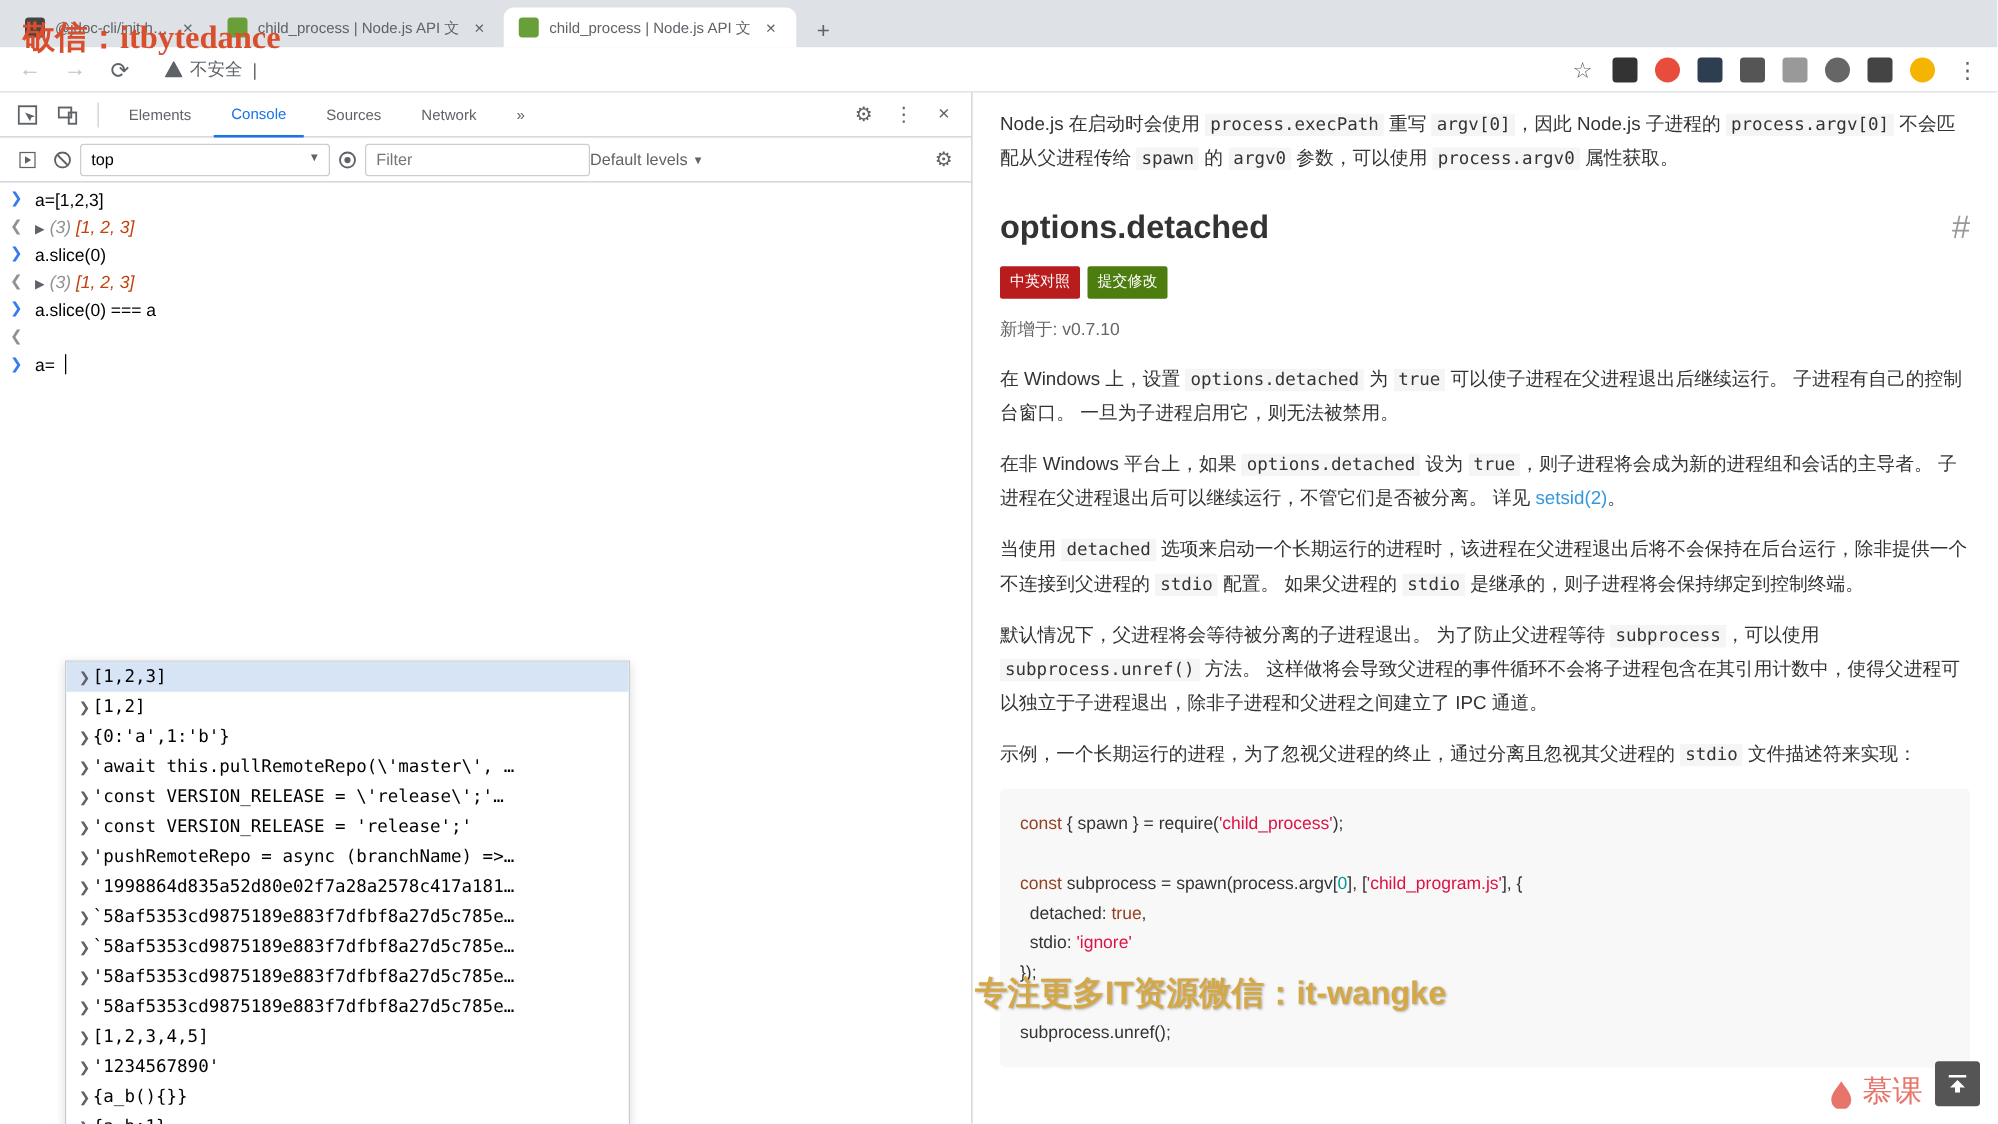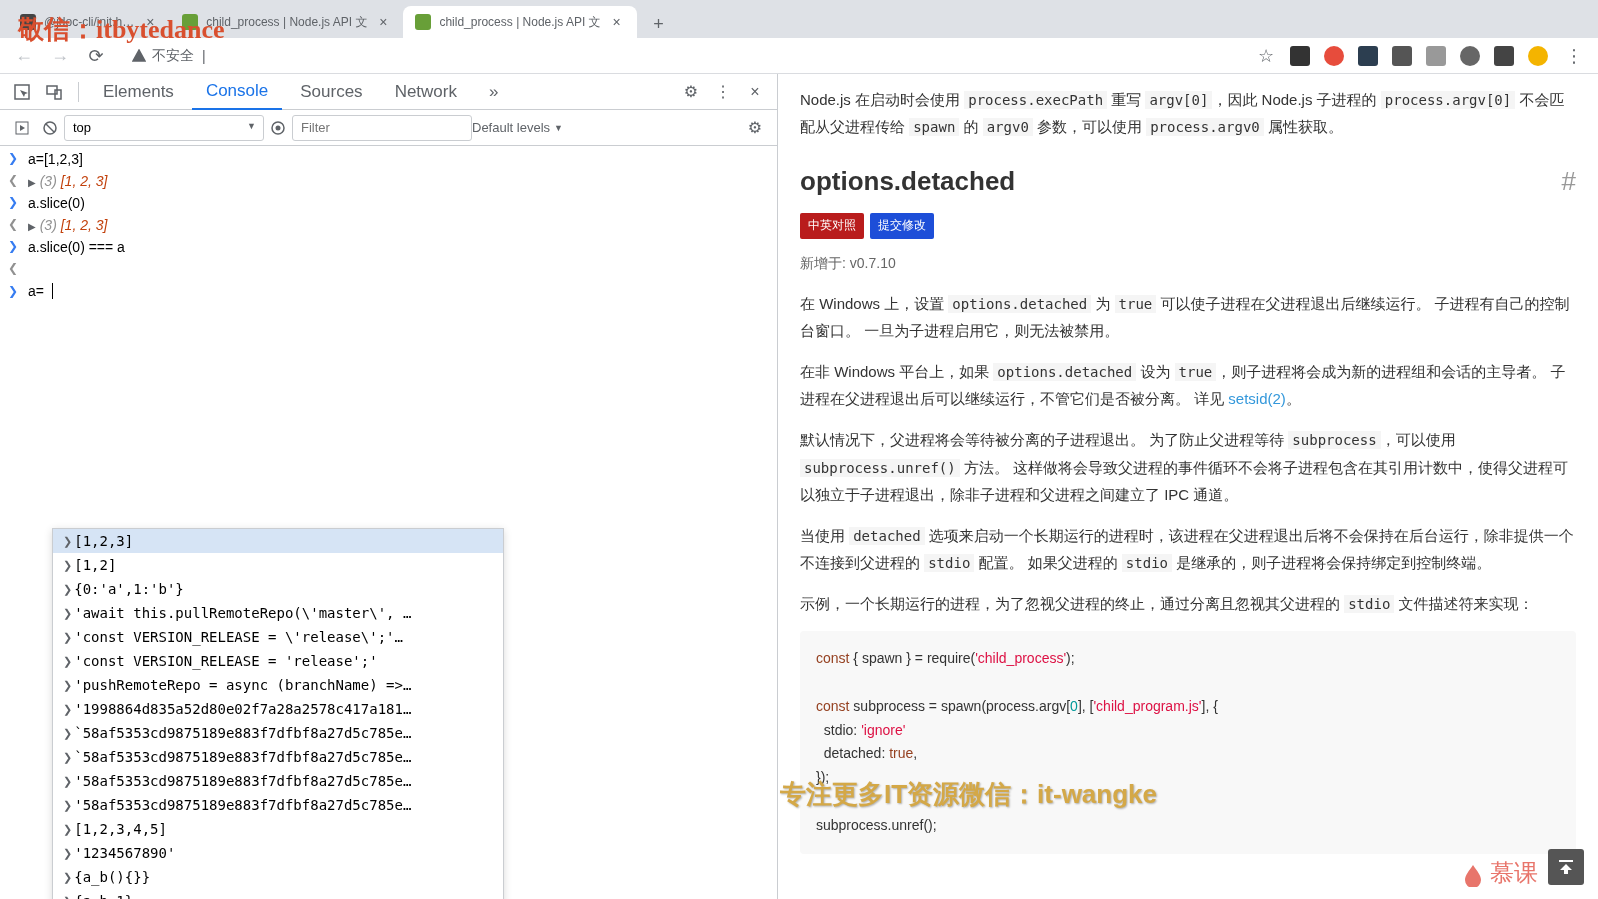--- a/index.html
+++ b/index.html
@@ -18,21 +18,21 @@
 .ext-icons{display:flex;gap:14px;align-items:center}
 .ext-icon{width:20px;height:20px;border-radius:3px}
 .watermark1{position:absolute;top:12px;left:18px;font-size:26px;font-weight:bold;color:#d94f2e;z-index:100;font-family:'Microsoft YaHei'}
 .watermark2{position:absolute;bottom:87px;left:780px;font-size:26px;font-weight:bold;color:#d4a847;z-index:100;text-shadow:1px 1px 2px rgba(0,0,0,0.3)}
 .watermark3{position:absolute;bottom:10px;right:60px;font-size:24px;color:#e8756b;z-index:100}
 .watermark3 svg{vertical-align:middle}
 .main{display:flex;height:calc(100% - 74px)}
 .devtools{width:778px;border-right:1px solid #cacdd1;display:flex;flex-direction:column}
 .dt-tabs{height:36px;display:flex;align-items:center;border-bottom:1px solid #cacdd1;padding:0 8px;gap:4px}
 .dt-icon-btn{width:28px;height:28px;display:flex;align-items:center;justify-content:center;color:#5f6368}
-.dt-tab{padding:0 14px;height:36px;display:flex;align-items:center;font-size:17px;color:#5f6368;cursor:pointer}
+.dt-tab{padding:0 14px;height:36px;display:flex;align-items:center;font-size:12px;color:#5f6368;cursor:pointer}
 .dt-tab.active{color:#1a73e8;border-bottom:2px solid #1a73e8}
 .dt-toolbar{height:36px;display:flex;align-items:center;padding:0 8px;border-bottom:1px solid #cacdd1}
 .dt-select{height:26px;padding:0 24px 0 8px;border:1px solid #cacdd1;border-radius:3px;font-size:13px;background:#fff;appearance:none;position:relative}
 .dt-select-wrap{position:relative}
 .dt-select-wrap::after{content:'▼';position:absolute;right:8px;top:6px;font-size:9px;color:#5f6368;pointer-events:none}
 .dt-filter{height:26px;width:180px;padding:0 8px;border:1px solid #cacdd1;border-radius:3px;font-size:13px}
 .dt-levels{font-size:13px;color:#5f6368;display:flex;align-items:center;gap:4px}
 .console-body{flex:1;overflow:auto;font-family:Menlo,Consolas,monospace;font-size:14px;padding:2px 0}
 .con-line{display:flex;align-items:flex-start;padding:3px 8px;gap:8px;min-height:22px}
 .con-arrow{width:12px;color:#919191;flex-shrink:0;font-size:12px}
@@ -49,21 +49,21 @@
 .ac-item.selected{background:#d6e4f5}
 .ac-marker{color:#5f6368;font-size:11px}
 .doc-panel{flex:1;padding:12px 22px;overflow:auto;font-size:15px;line-height:1.8;color:#333}
 .doc-panel p{margin-bottom:14px}
 .doc-panel code{font-family:Menlo,Consolas,monospace;background:#f5f5f5;padding:1px 4px;font-size:14px}
 .doc-h2{font-size:26px;font-weight:bold;margin:18px 0 8px;display:flex;justify-content:space-between;align-items:center}
 .doc-hash{color:#999;font-weight:normal}
 .doc-badges{display:flex;gap:6px;margin-bottom:12px}
 .badge{padding:2px 8px;font-size:12px;color:#fff;border-radius:2px}
 .badge.red{background:#b91c1c}
-.badge.green{background:#1d4ed8}
+.badge.green{background:#4d7c0f}
 .doc-meta{color:#666;font-size:14px;margin-bottom:14px}
 .doc-link{color:#3498db}
 .code-block{background:#f8f8f8;padding:16px;border-radius:4px;font-family:Menlo,Consolas,monospace;font-size:14px;line-height:1.7;margin-top:12px}
 .kw{color:#954121}
 .str{color:#d14}
 .num{color:#099}
 .scroll-top{position:absolute;bottom:14px;right:14px;width:36px;height:36px;background:#555;color:#fff;display:flex;align-items:center;justify-content:center;border-radius:3px;z-index:90}
 </style>
 </head>
 <body>
@@ -240,27 +240,27 @@
         <span>options.detached</span>
         <span class="doc-hash">#</span>
       </div>
 <div class="doc-badges">
 <span class="badge red">中英对照</span>
 <span class="badge green">提交修改</span>
 </div>
 <div class="doc-meta">新增于: v0.7.10</div>
 <p><span>在 Windows 上，设置 </span><code>options.detached</code><span> 为 </span><code>true</code><span> 可以使子进程在父进程退出后继续运行。 子进程有自己的控制台窗口。 一旦为子进程启用它，则无法被禁用。</span></p>
 <p><span>在非 Windows 平台上，如果 </span><code>options.detached</code><span> 设为 </span><code>true</code><span>，则子进程将会成为新的进程组和会话的主导者。 子进程在父进程退出后可以继续运行，不管它们是否被分离。 详见 </span><a class="doc-link">setsid(2)</a><span>。</span></p>
+<p><span>当使用 </span><code>detached</code><span> 选项来启动一个长期运行的进程时，该进程在父进程退出后将不会保持在后台运行，除非提供一个不连接到父进程的 </span><code>stdio</code><span> 配置。 如果父进程的 </span><code>stdio</code><span> 是继承的，则子进程将会保持绑定到控制终端。</span></p>
 <p><span>默认情况下，父进程将会等待被分离的子进程退出。 为了防止父进程等待 </span><code>subprocess</code><span>，可以使用 </span><code>subprocess.unref()</code><span> 方法。 这样做将会导致父进程的事件循环不会将子进程包含在其引用计数中，使得父进程可以独立于子进程退出，除非子进程和父进程之间建立了 IPC 通道。</span></p>
-<p><span>当使用 </span><code>detached</code><span> 选项来启动一个长期运行的进程时，该进程在父进程退出后将不会保持在后台运行，除非提供一个不连接到父进程的 </span><code>stdio</code><span> 配置。 如果父进程的 </span><code>stdio</code><span> 是继承的，则子进程将会保持绑定到控制终端。</span></p>
 <p><span>示例，一个长期运行的进程，为了忽视父进程的终止，通过分离且忽视其父进程的 </span><code>stdio</code><span> 文件描述符来实现：</span></p>
 <div class="code-block">
 <div><span class="kw">const</span> { spawn } = require(<span class="str">'child_process'</span>);</div>
 <br>
 <div><span class="kw">const</span> subprocess = spawn(process.argv[<span class="num">0</span>], [<span class="str">'child_program.js'</span>], {</div>
+<div>&nbsp;&nbsp;detached: <span class="kw">true</span>,</div>
 <div>&nbsp;&nbsp;stdio: <span class="str">'ignore'</span></div>
-<div>&nbsp;&nbsp;detached: <span class="kw">true</span>,</div>
 <div>});</div>
 <br>
 <div>subprocess.unref();</div>
 </div>
 </div>
 </div>
 
 </body></html>

